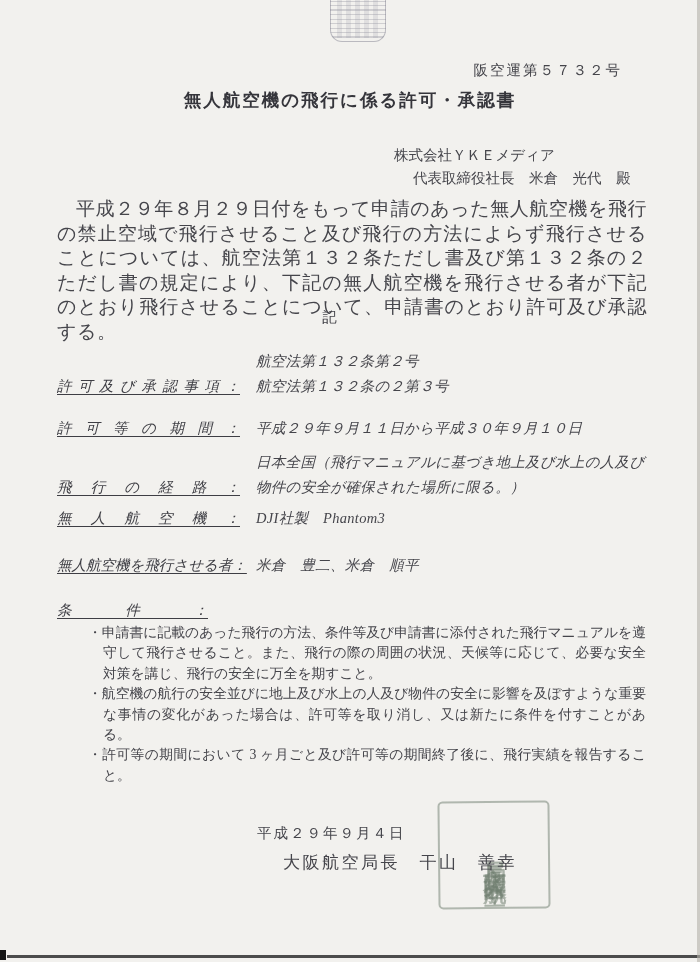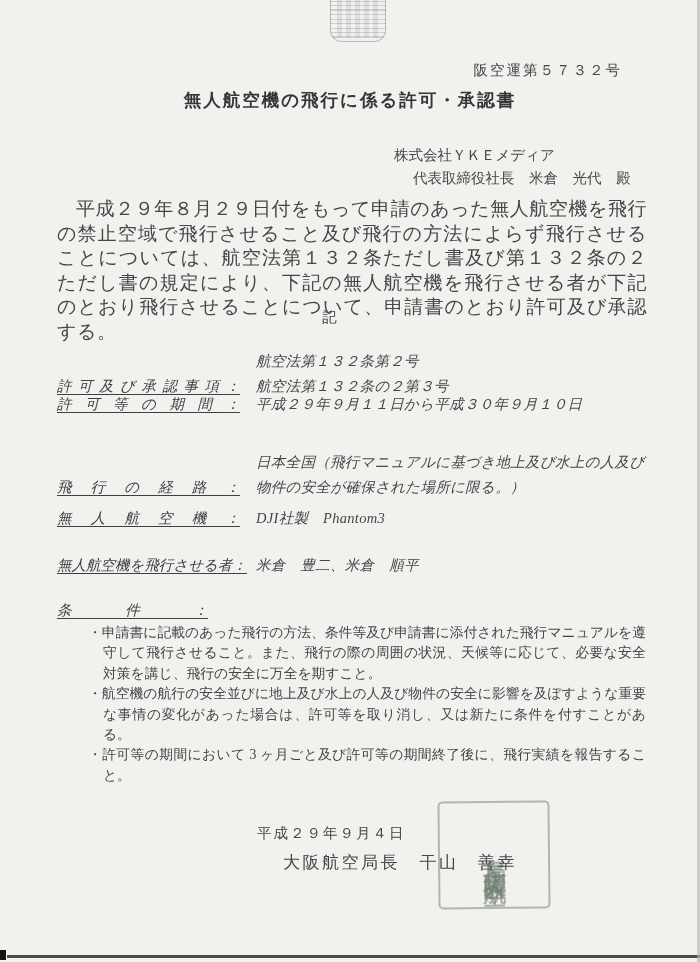--- a/index.html
+++ b/index.html
@@ -74,21 +74,21 @@
     text-align:justify; text-align-last:justify; text-justify:inter-character;
     text-decoration:underline; text-underline-offset:3px;
     color:#3e3e44;
     white-space:nowrap;
   }
   .lbl-cond { width:151px; }
   .val { display:block; margin-left:16px; max-width:392px; letter-spacing:.3px; }
   .vline { display:block; }
 
   .r1 { top:349px; }
-  .r2 { top:392px; }
+  .r2 { top:416px; }
   .r3 { top:450px; }
   .r4 { top:506px; }
   .r5 { top:553px; }
   .r6 { top:598px; }
 
   .cond-list {
     position:absolute; left:88px; top:623px; width:558px;
     margin:0; padding:0; list-style:none;
     font-size:13.8px; line-height:20.4px;
     text-align:justify; text-justify:inter-character;

